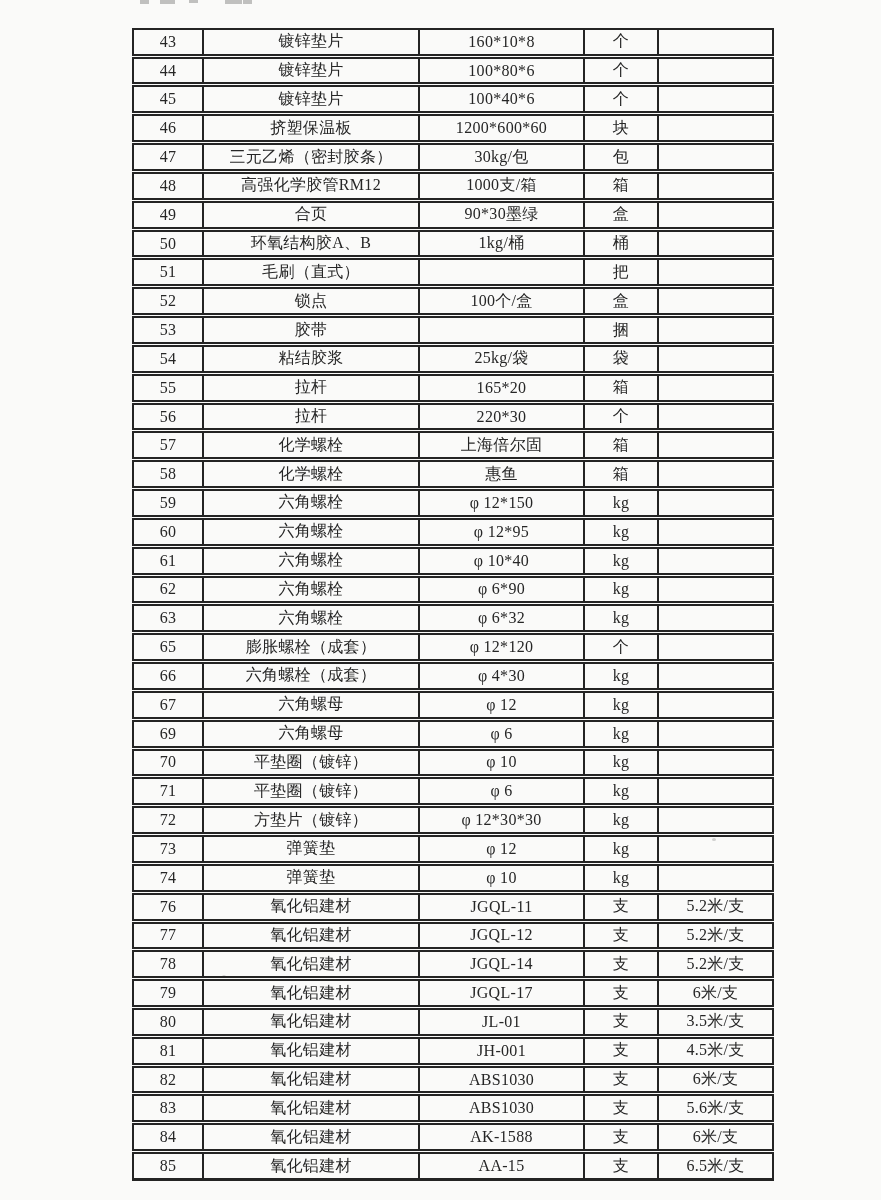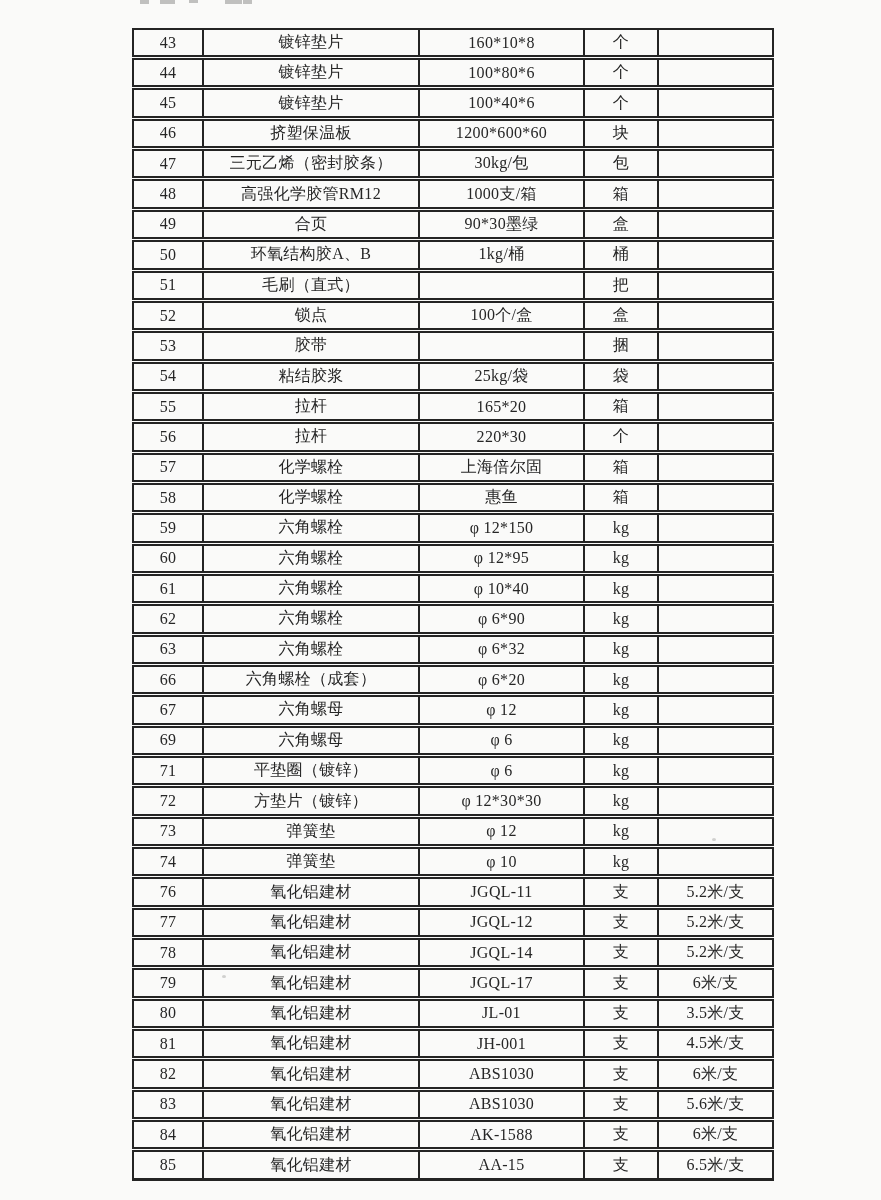--- a/index.html
+++ b/index.html
@@ -223,41 +223,55 @@
           <td></td>
         </tr>
         <tr>
           <td>63</td>
           <td>六角螺栓</td>
           <td>φ 6*32</td>
           <td>kg</td>
           <td></td>
         </tr>
         <tr>
+          <td>65</td>
+          <td>膨胀螺栓（成套）</td>
+          <td>φ 12*120</td>
+          <td>个</td>
+          <td></td>
+        </tr>
+        <tr>
           <td>66</td>
           <td>六角螺栓（成套）</td>
-          <td>φ 6*20</td>
+          <td>φ 4*30</td>
           <td>kg</td>
           <td></td>
         </tr>
         <tr>
           <td>67</td>
           <td>六角螺母</td>
           <td>φ 12</td>
           <td>kg</td>
           <td></td>
         </tr>
         <tr>
           <td>69</td>
           <td>六角螺母</td>
           <td>φ 6</td>
           <td>kg</td>
           <td></td>
         </tr>
         <tr>
+          <td>70</td>
+          <td>平垫圈（镀锌）</td>
+          <td>φ 10</td>
+          <td>kg</td>
+          <td></td>
+        </tr>
+        <tr>
           <td>71</td>
           <td>平垫圈（镀锌）</td>
           <td>φ 6</td>
           <td>kg</td>
           <td></td>
         </tr>
         <tr>
           <td>72</td>
           <td>方垫片（镀锌）</td>
           <td>φ 12*30*30</td>

